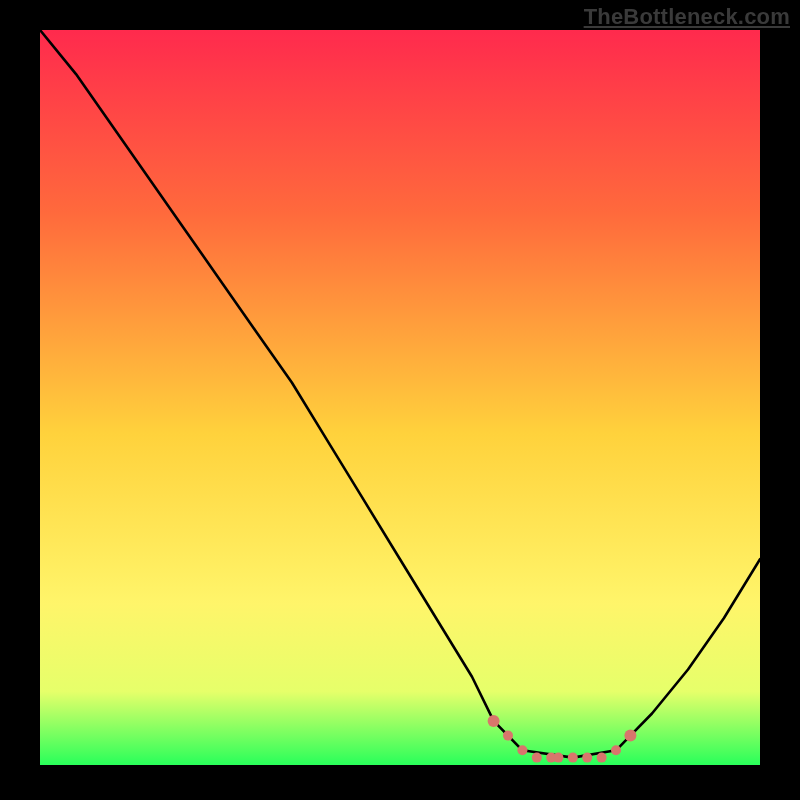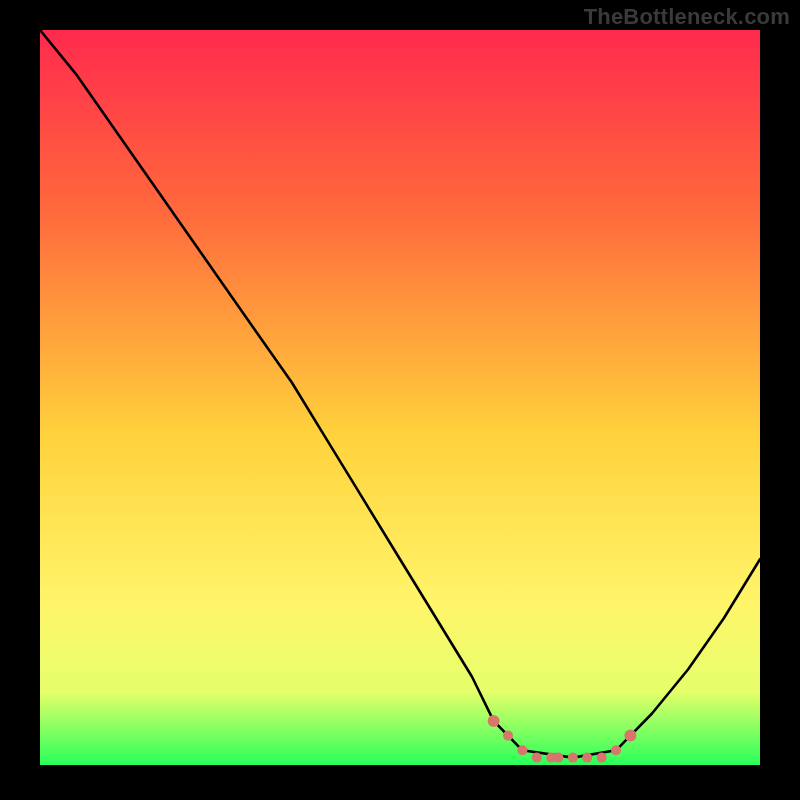--- a/index.html
+++ b/index.html
@@ -19,20 +19,21 @@
   .watermark {
     position: absolute;
     top: 4px;
     right: 10px;
     font-family: Arial, Helvetica, sans-serif;
     font-size: 22px;
     font-weight: 600;
     color: #3a3a3a;
     user-select: none;
     letter-spacing: 0.2px;
+    text-decoration: underline;
   }
   .plot {
     position: absolute;
     left: 40px;
     top: 30px;
     width: 720px;
     height: 735px;
   }
   .plot svg {
     display: block;

